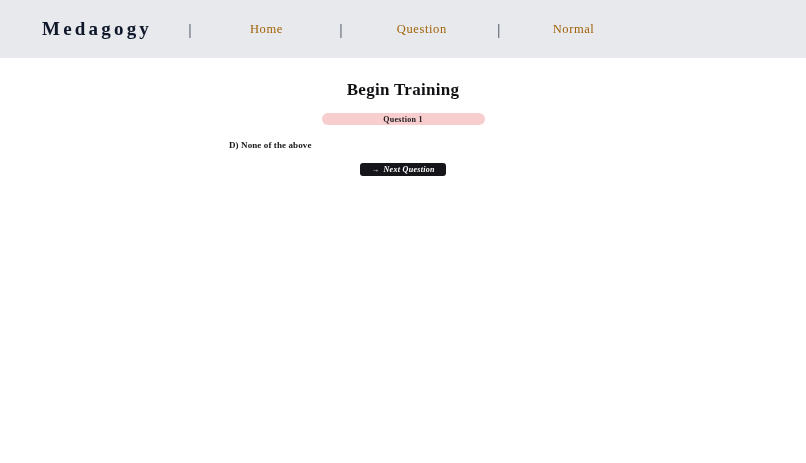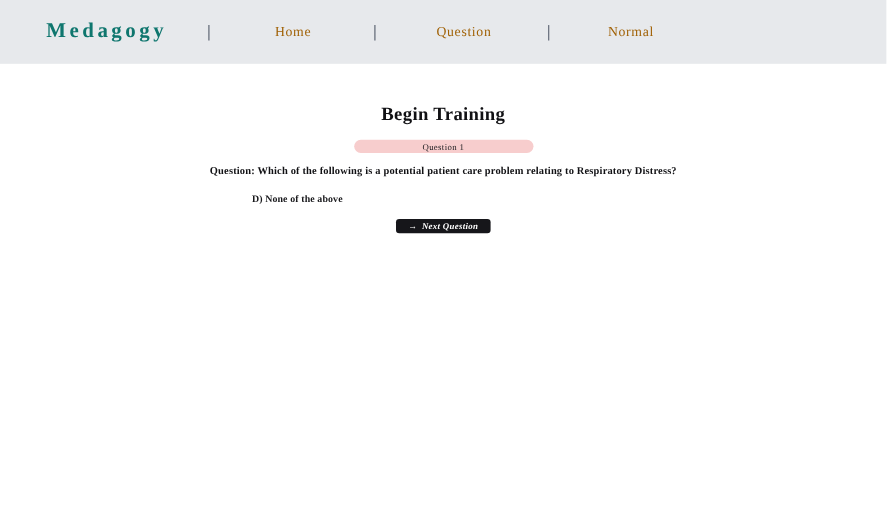--- a/index.html
+++ b/index.html
@@ -30,21 +30,21 @@
     background: #e7e9ec;
     display: flex;
     align-items: center;
   }
 
   .brand {
     margin-left: 42px;
     font-family: "Liberation Serif", serif;
     font-size: 19px;
     font-weight: bold;
-    color: #0f766e;
+    color: #0f172a;
     letter-spacing: 3.2px;
     white-space: nowrap;
   }
 
   .nav-sep {
     color: #6f7683;
     font-size: 15px;
     font-family: "Liberation Sans", sans-serif;
     user-select: none;
   }
@@ -66,21 +66,21 @@
 
   .gap-a { width: 58px; }
   .gap-b { width: 56px; }
   .gap-c { width: 54px; }
   .gap-d { width: 50px; }
   .gap-e { width: 52px; }
 
   
   .content {
     position: absolute;
-    top: 60px;
+    top: 46px;
     left: 0;
     width: 806px;
   }
 
   .page-title {
     margin: 34px 0 0 0;
     text-align: center;
     font-family: "Liberation Serif", serif;
     font-size: 17px;
     font-weight: bold;
@@ -97,21 +97,21 @@
   .question-badge {
     width: 163px;
     height: 12px;
     background: #f7cdcd;
     border-radius: 6px;
     display: flex;
     align-items: center;
     justify-content: center;
     font-family: "Liberation Serif", serif;
     font-size: 8px;
-    font-weight: normal;
+    font-weight: bold;
     color: #1b1b1e;
     letter-spacing: 0.3px;
   }
 
   .question-text {
     margin-top: 12px;
     text-align: center;
     font-family: "Liberation Serif", serif;
     font-size: 9.5px;
     font-weight: bold;
@@ -192,21 +192,20 @@
   </div>
 
   <div class="content">
 
     <h1 class="page-title">Begin Training</h1>
 
     <div class="question-badge-wrap">
       <div class="question-badge">Question 1</div>
     </div>
 
-    <div class="question-text">Question: Which of the following is a potential patient care problem relating to Respiratory Distress?</div>
 
     <ul class="answers">
       <li class="answer-item">D) None of the above</li>
     </ul>
 
     <div class="next-wrap">
       <button class="next-button">
         <span class="arrow-icon">→</span>
         <span>Next Question</span>
       </button>

